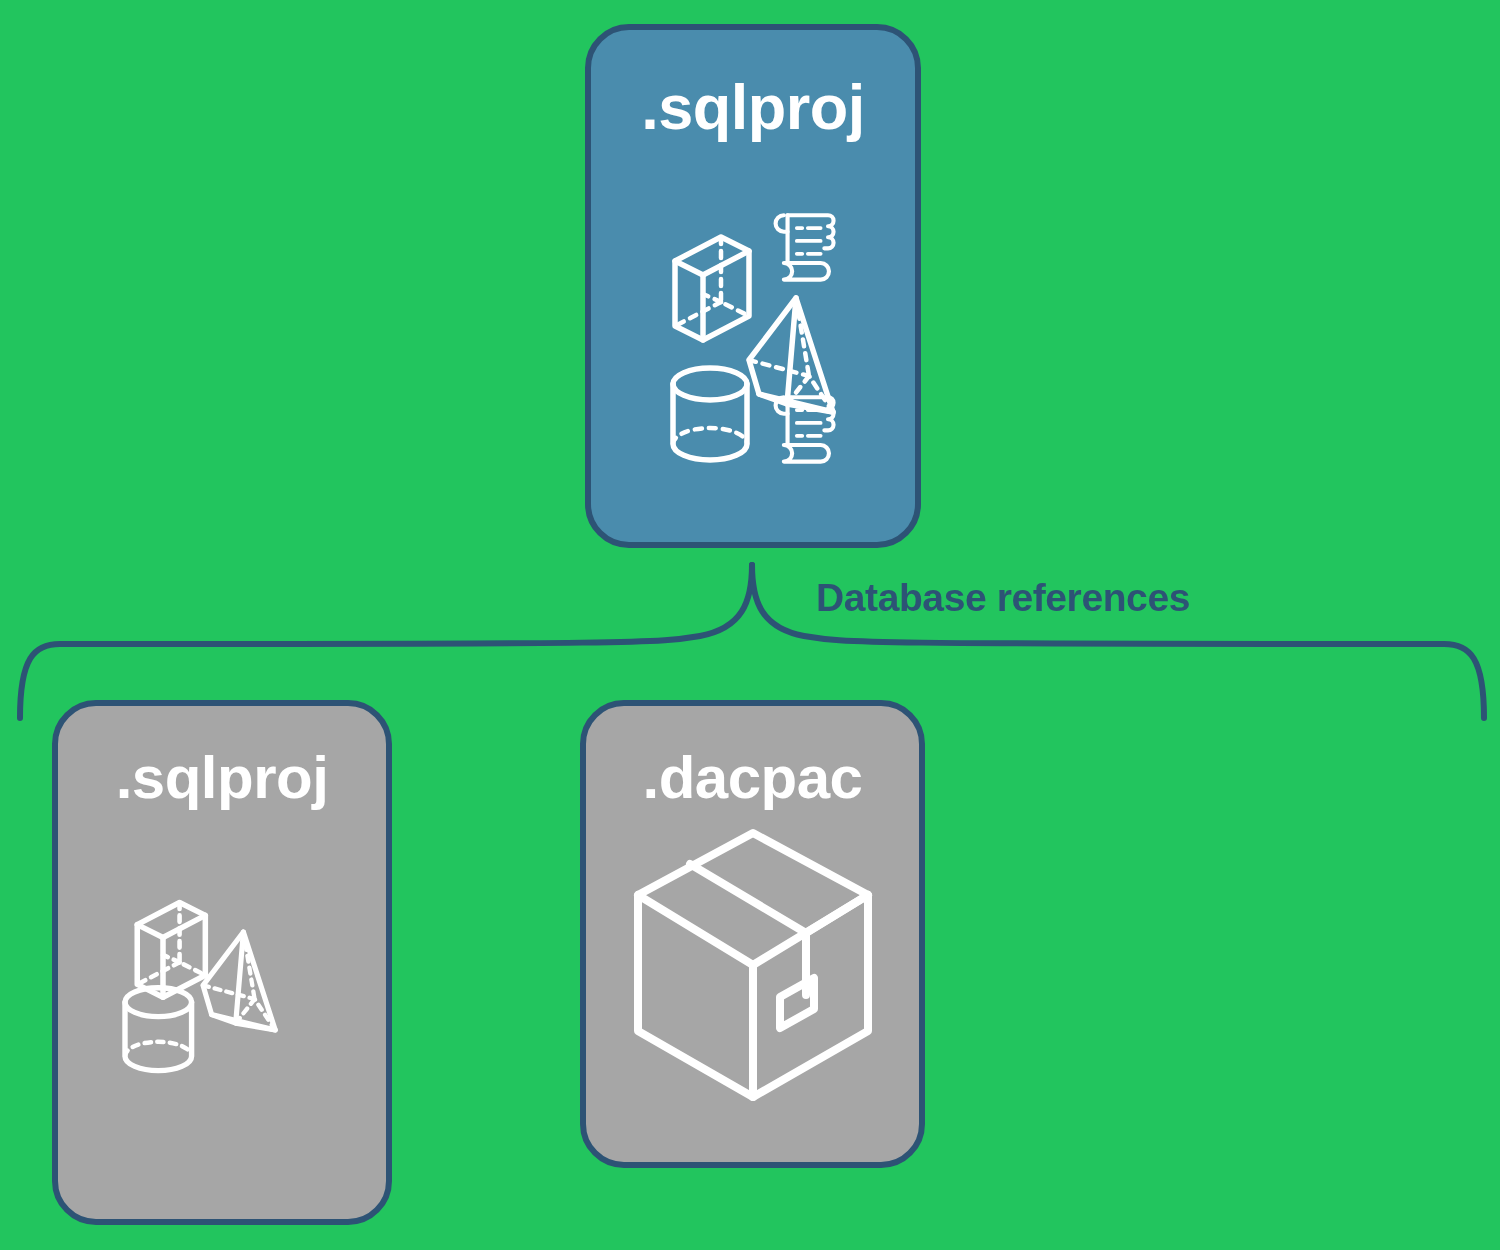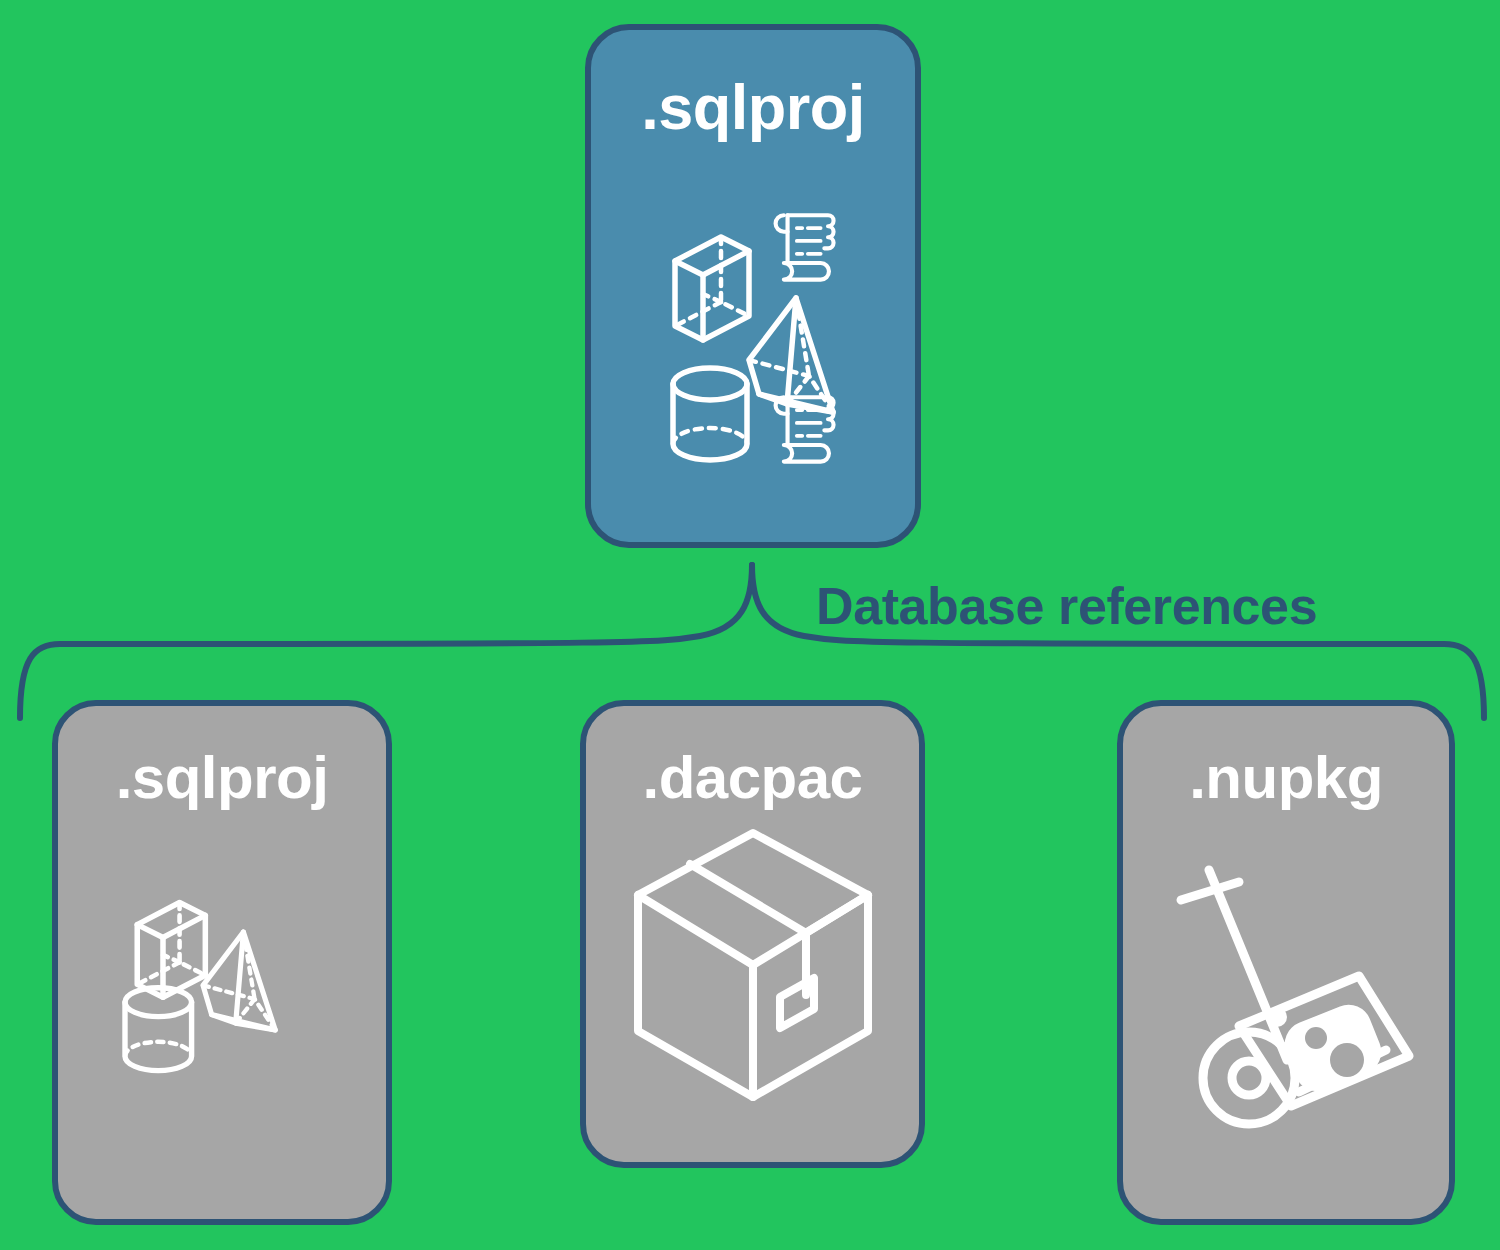--- a/index.html
+++ b/index.html
@@ -67,21 +67,21 @@
     width: 1500px;
     height: 200px;
     pointer-events: none;
   }
 
   
   #brace-label {
     position: absolute;
     left: 816px;
     top: 576px;
-    font-size: 52px;
+    font-size: 39px;
     font-weight: bold;
     color: #2d5375;
     letter-spacing: -0.4px;
     white-space: nowrap;
     user-select: none;
   }
 </style>
 </head>
 <body>
 
@@ -222,44 +222,14 @@
 
           <polyline points="62,39 178,108 178,170"></polyline>
           <polyline points="178,108 240,70"></polyline>
 
           <polygon points="152,172 186,153 186,184 152,203"></polygon>
         </g>
       </svg>
     </div>
   </div>
 
-  <div class="card secondary" id="card-nupkg">
-    <div class="card-title">.nupkg</div>
-
-    <div class="icon-area">
-      <svg width="250" height="270" viewBox="0 0 250 270" style="margin-top:-30px">
-        <g stroke="#ffffff" fill="none" stroke-width="9" stroke-linejoin="round" stroke-linecap="round">
-
-          <line x1="20" y1="36" x2="78" y2="18"></line>
-
-          <line x1="48" y1="6" x2="126" y2="196"></line>
-
-          <line x1="138" y1="228" x2="225" y2="186"></line>
-
-          <circle cx="88" cy="214" r="46"></circle>
-          <circle cx="88" cy="214" r="17"></circle>
-
-          <polygon points="78,162 198,112 248,192 130,242"></polygon>
-        </g>
-
-        <g fill="#ffffff" stroke="none">
-          <path d="M150,148 h44 a23,23 0 0 1 23,23 v26 a23,23 0 0 1 -23,23 h-44 a23,23 0 0 1 -23,-23 v-26 a23,23 0 0 1 23,-23 z" transform="rotate(-22 172 184)"></path>
-        </g>
-        <g fill="#a6a6a6" stroke="none">
-          <circle cx="155" cy="174" r="11"></circle>
-          <circle cx="186" cy="196" r="17"></circle>
-        </g>
-        <circle cx="116" cy="153" r="10" fill="#ffffff" stroke="none"></circle>
-      </svg>
-    </div>
-  </div>
 
 </div>
 
 </body></html>

